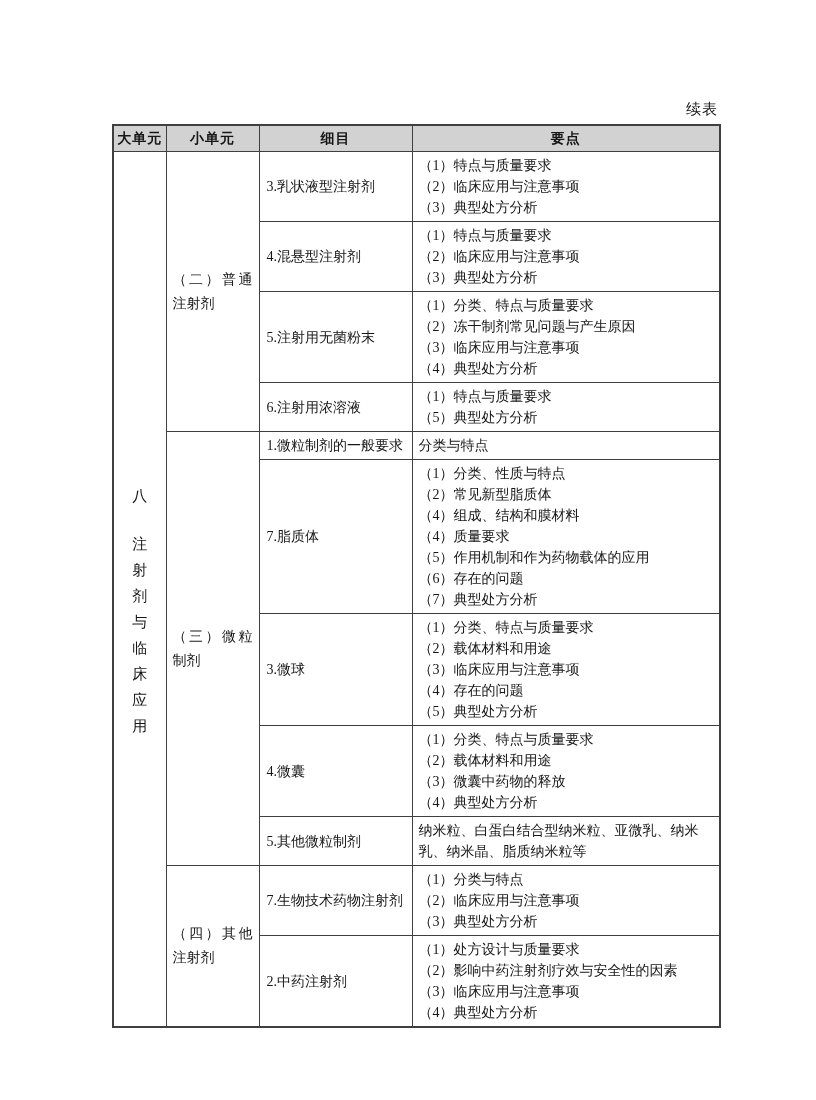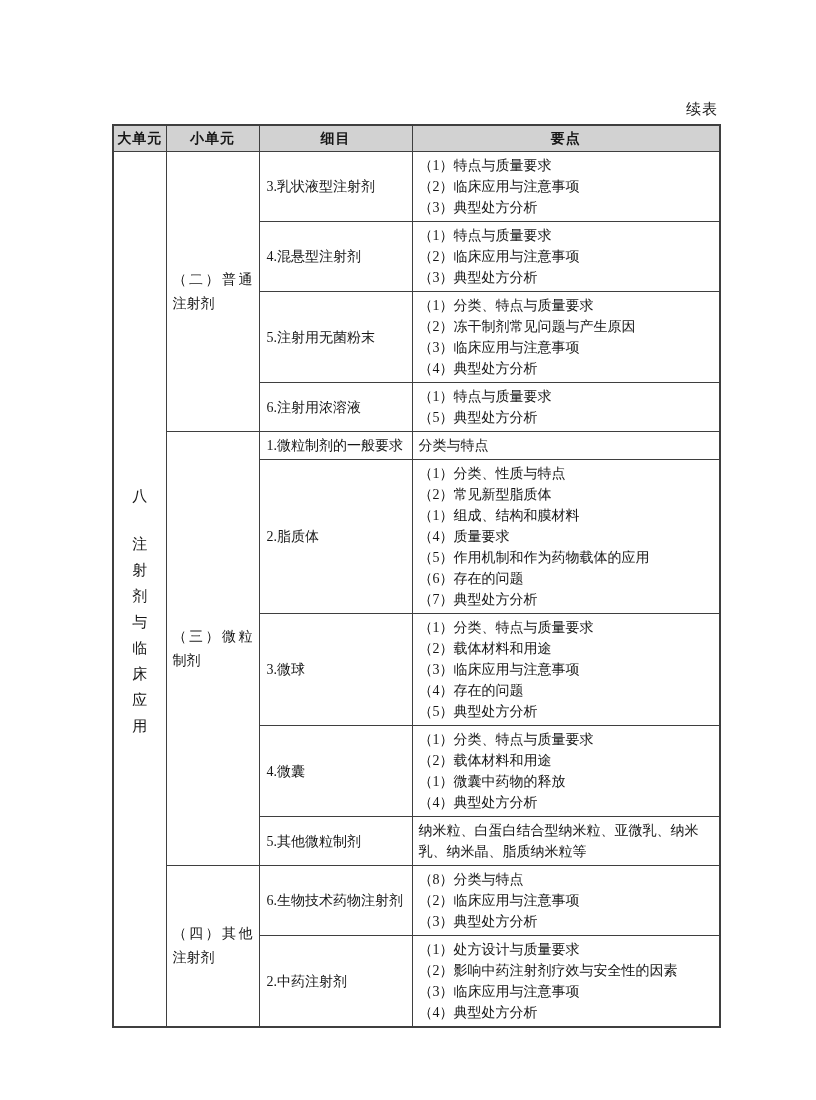--- a/index.html
+++ b/index.html
@@ -147,25 +147,25 @@
       </tr>
 
       <tr>
         <td class="group" rowspan="5">（三）微粒制剂</td>
         <td class="item">1.微粒制剂的一般要求</td>
         <td class="points">
           <div class="pt">分类与特点</div>
         </td>
       </tr>
       <tr>
-        <td class="item">2.脂质体</td>
+        <td class="item">7.脂质体</td>
         <td class="points">
           <div class="pt">（1）分类、性质与特点</div>
           <div class="pt">（2）常见新型脂质体</div>
-          <div class="pt">（1）组成、结构和膜材料</div>
+          <div class="pt">（4）组成、结构和膜材料</div>
           <div class="pt">（4）质量要求</div>
           <div class="pt">（5）作用机制和作为药物载体的应用</div>
           <div class="pt">（6）存在的问题</div>
           <div class="pt">（7）典型处方分析</div>
         </td>
       </tr>
       <tr>
         <td class="item">3.微球</td>
         <td class="points">
           <div class="pt">（1）分类、特点与质量要求</div>
@@ -173,36 +173,36 @@
           <div class="pt">（3）临床应用与注意事项</div>
           <div class="pt">（4）存在的问题</div>
           <div class="pt">（5）典型处方分析</div>
         </td>
       </tr>
       <tr>
         <td class="item">4.微囊</td>
         <td class="points">
           <div class="pt">（1）分类、特点与质量要求</div>
           <div class="pt">（2）载体材料和用途</div>
-          <div class="pt">（1）微囊中药物的释放</div>
+          <div class="pt">（3）微囊中药物的释放</div>
           <div class="pt">（4）典型处方分析</div>
         </td>
       </tr>
       <tr>
         <td class="item">5.其他微粒制剂</td>
         <td class="points">
           <div class="pt">纳米粒、白蛋白结合型纳米粒、亚微乳、纳米乳、纳米晶、脂质纳米粒等</div>
         </td>
       </tr>
 
       <tr>
         <td class="group" rowspan="2">（四）其他注射剂</td>
-        <td class="item">6.生物技术药物注射剂</td>
-        <td class="points">
-          <div class="pt">（8）分类与特点</div>
+        <td class="item">7.生物技术药物注射剂</td>
+        <td class="points">
+          <div class="pt">（1）分类与特点</div>
           <div class="pt">（2）临床应用与注意事项</div>
           <div class="pt">（3）典型处方分析</div>
         </td>
       </tr>
       <tr>
         <td class="item">2.中药注射剂</td>
         <td class="points">
           <div class="pt">（1）处方设计与质量要求</div>
           <div class="pt">（2）影响中药注射剂疗效与安全性的因素</div>
           <div class="pt">（3）临床应用与注意事项</div>

